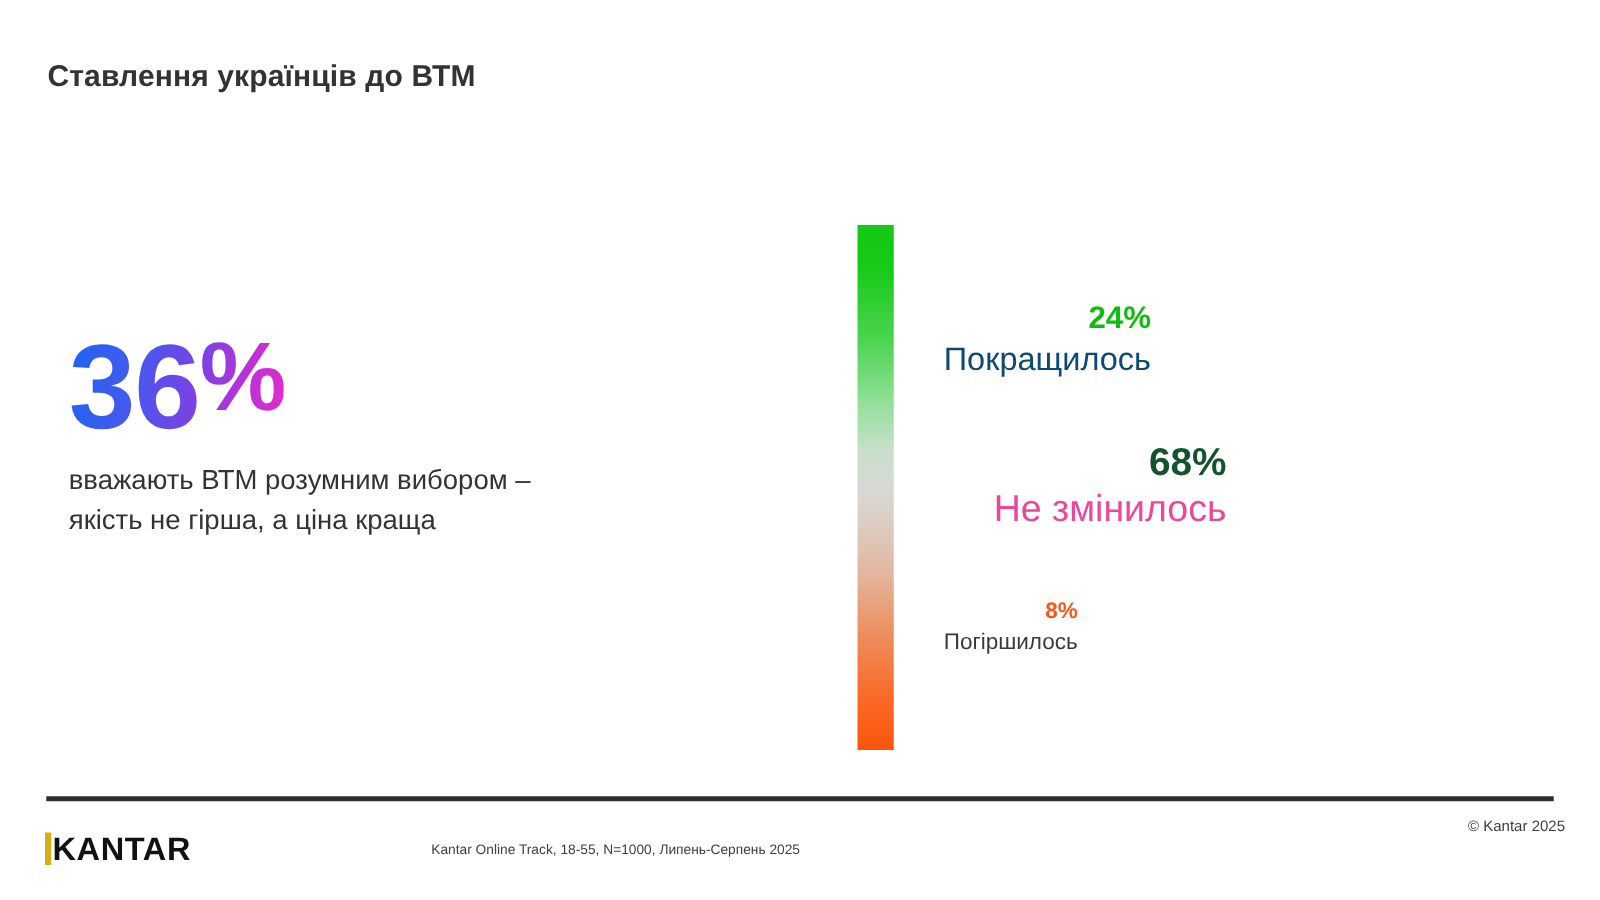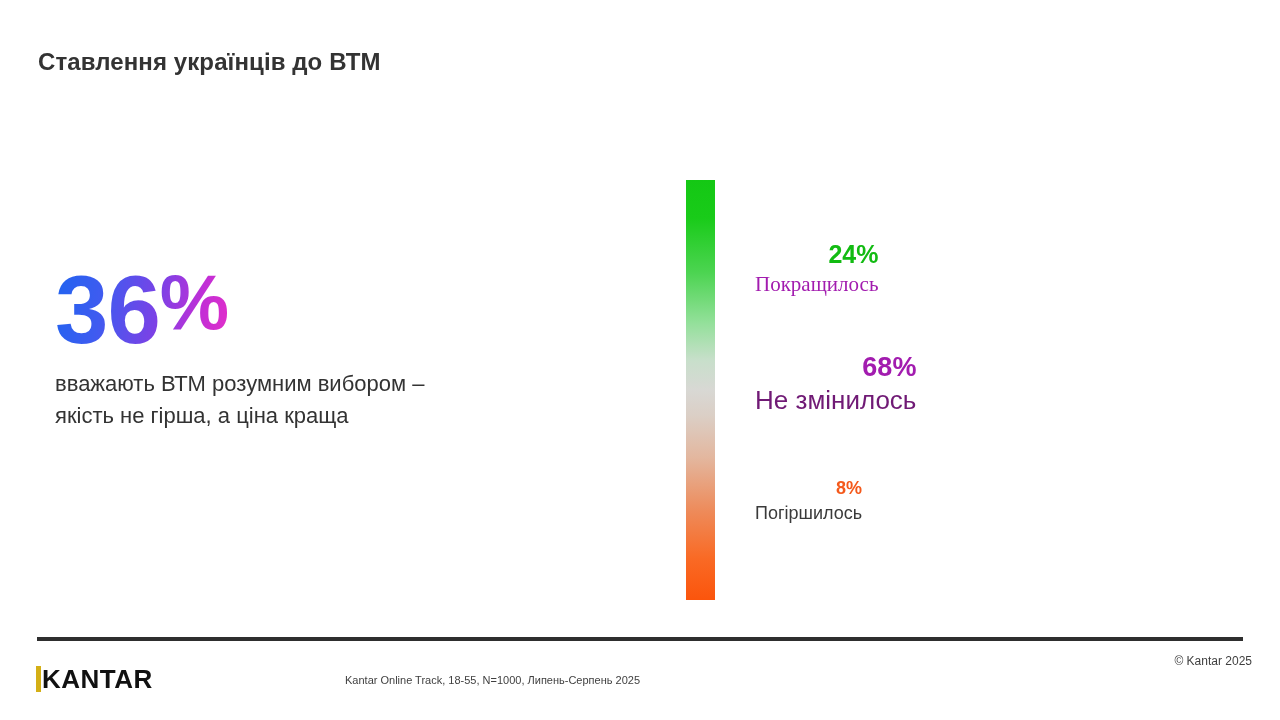--- a/index.html
+++ b/index.html
@@ -97,24 +97,24 @@
 
   .stat-value {
     font-weight: bold;
     line-height: 1.15;
   }
   .stat-label {
     line-height: 1.25;
   }
 
   #stat-improved .stat-value { font-size: 25px; color: #12bb12; }
-  #stat-improved .stat-label { font-size: 21px; color: #a21caf; margin-top: 2px; font-family: Liberation Serif, serif; }
-
-  #stat-unchanged .stat-value { font-size: 27px; color: #a21caf; }
-  #stat-unchanged .stat-label { font-size: 26px; color: #701a75; margin-top: 1px; }
+  #stat-improved .stat-label { font-size: 26px; color: #0c4a6e; margin-top: 2px; }
+
+  #stat-unchanged .stat-value { font-size: 31px; color: #14532d; }
+  #stat-unchanged .stat-label { font-size: 30px; color: #ec4899; margin-top: 1px; margin-left: 40px; }
 
   #stat-worsened .stat-value { font-size: 18px; color: #f4591b; }
   #stat-worsened .stat-label { font-size: 18px; color: #3a3a3a; margin-top: 3px; }
 
   
   #footer-rule {
     position: absolute;
     left: 37px;
     top: 637px;
     width: 1206px;

